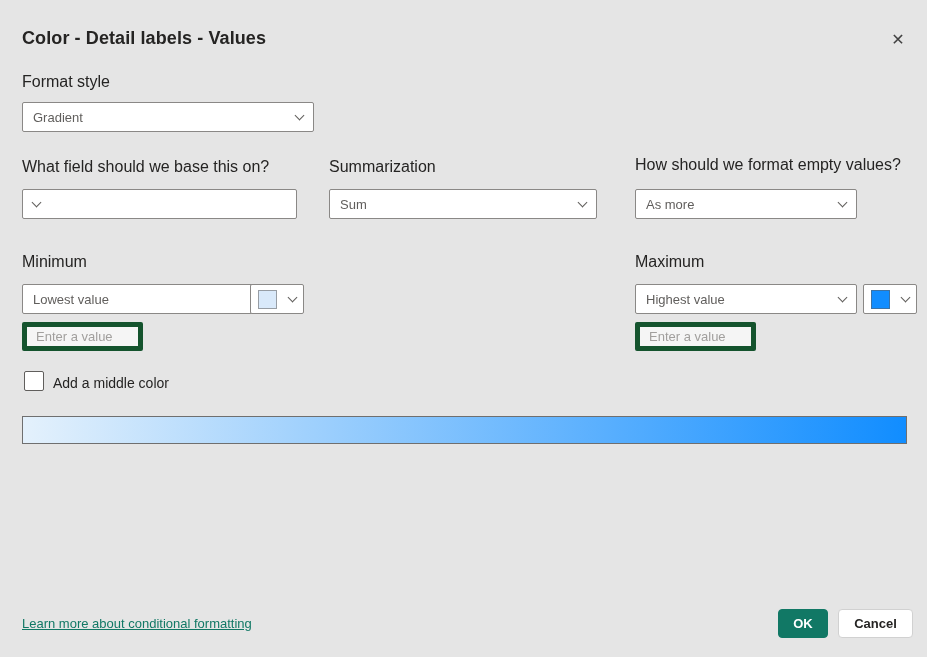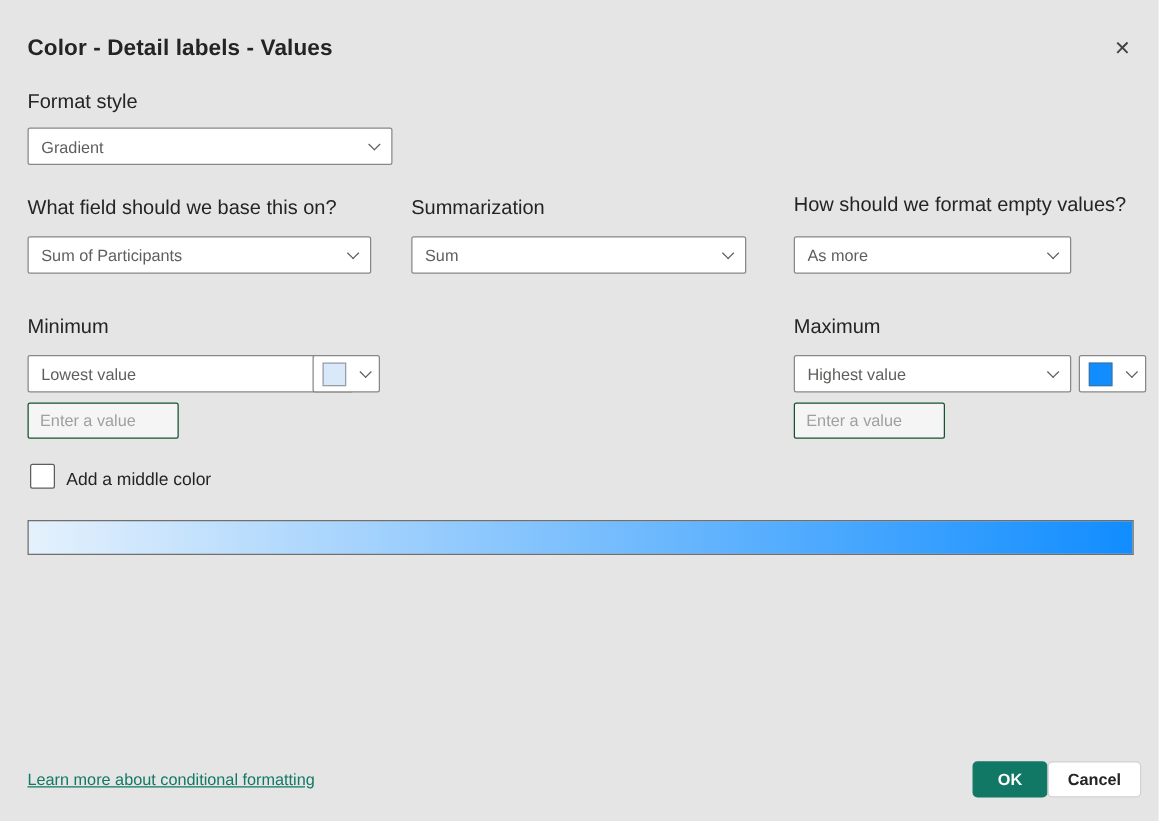--- a/index.html
+++ b/index.html
@@ -58,21 +58,21 @@
     display: flex; align-items: center; justify-content: space-between;
     padding: 0 7px;
   }
   .swatch {
     width: 19px; height: 19px;
     border: 1px solid rgba(96,94,92,0.55);
     flex: none;
   }
   .value-input {
     position: absolute; width: 121px; height: 29px;
-    background: #f5f5f5; border: 1px solid #14532d; border-radius: 2px;
+    background: #f5f5f5; border: 5px solid #14532d; border-radius: 2px;
     font-family: "Liberation Sans", sans-serif;
     font-size: 13px; color: #a19f9d; padding: 0 9px;
   }
   .value-input::placeholder { color: #a19f9d; opacity: 1; }
 
   .checkbox-row {
     position: absolute; left: 24px; top: 371px;
     display: flex; align-items: flex-end; cursor: pointer;
   }
   .checkbox {
@@ -95,21 +95,21 @@
     font-size: 13px; color: #117865;
     text-decoration: underline; cursor: pointer;
   }
   .btn {
     position: absolute; top: 609px; height: 29px;
     border-radius: 4px; font-size: 13px; font-weight: bold;
     font-family: "Liberation Sans", sans-serif; cursor: pointer;
     display: flex; align-items: center; justify-content: center;
   }
   .btn-ok {
-    left: 778px; width: 60px;
+    left: 778px; width: 50px;
     background: #117865; color: #ffffff; border: 1px solid #117865;
   }
   .btn-cancel {
     left: 838px; width: 75px;
     background: #ffffff; color: #252423; border: 1px solid #d1d1d1;
   }
 </style>
 </head>
 <body>
 
@@ -122,21 +122,20 @@
   </button>
 
   <div class="field-label" style="left:22px; top:73px;">Format style</div>
   <div class="dropdown" style="left:22px; top:102px; width:292px;">
     <span class="value">Gradient</span>
     <span class="chevron"></span>
   </div>
 
   <div class="field-label" style="left:22px; top:158px;">What field should we base this on?</div>
   <div class="dropdown" style="left:22px; top:189px; width:275px;">
-    <span class="value">Sum of Participants</span>
     <span class="chevron"></span>
   </div>
 
   <div class="field-label" style="left:329px; top:158px;">Summarization</div>
   <div class="dropdown" style="left:329px; top:189px; width:268px;">
     <span class="value">Sum</span>
     <span class="chevron"></span>
   </div>
 
   <div class="field-label" style="left:635px; top:156px;">How should we format empty values?</div>

